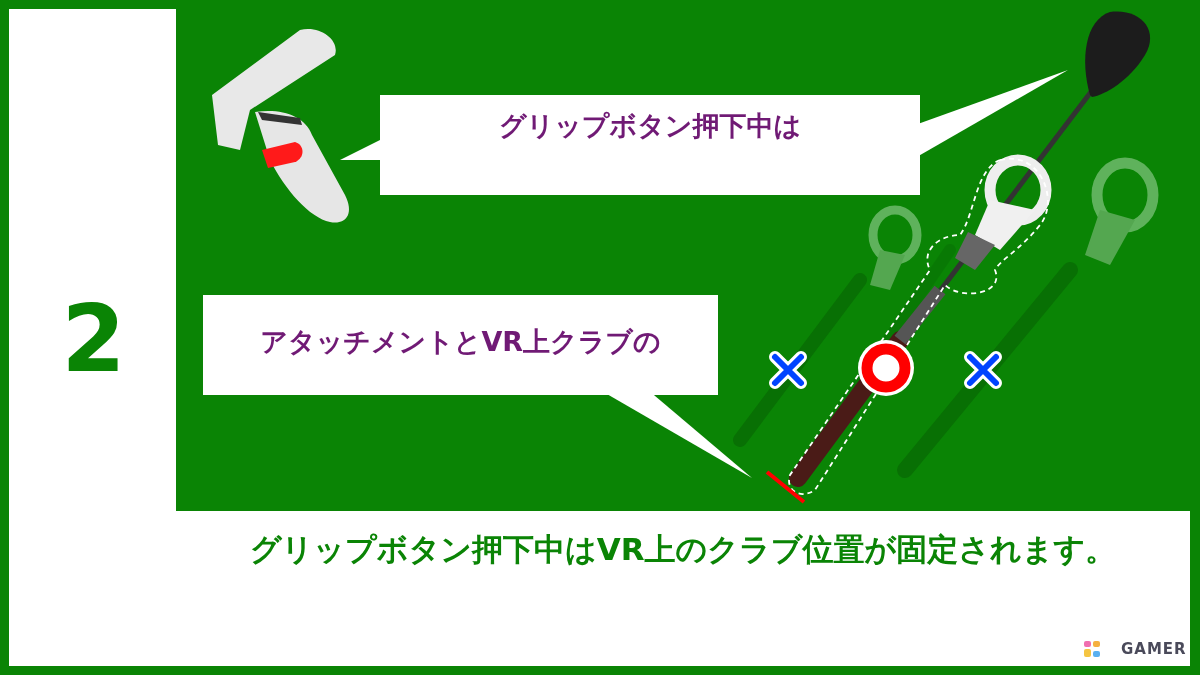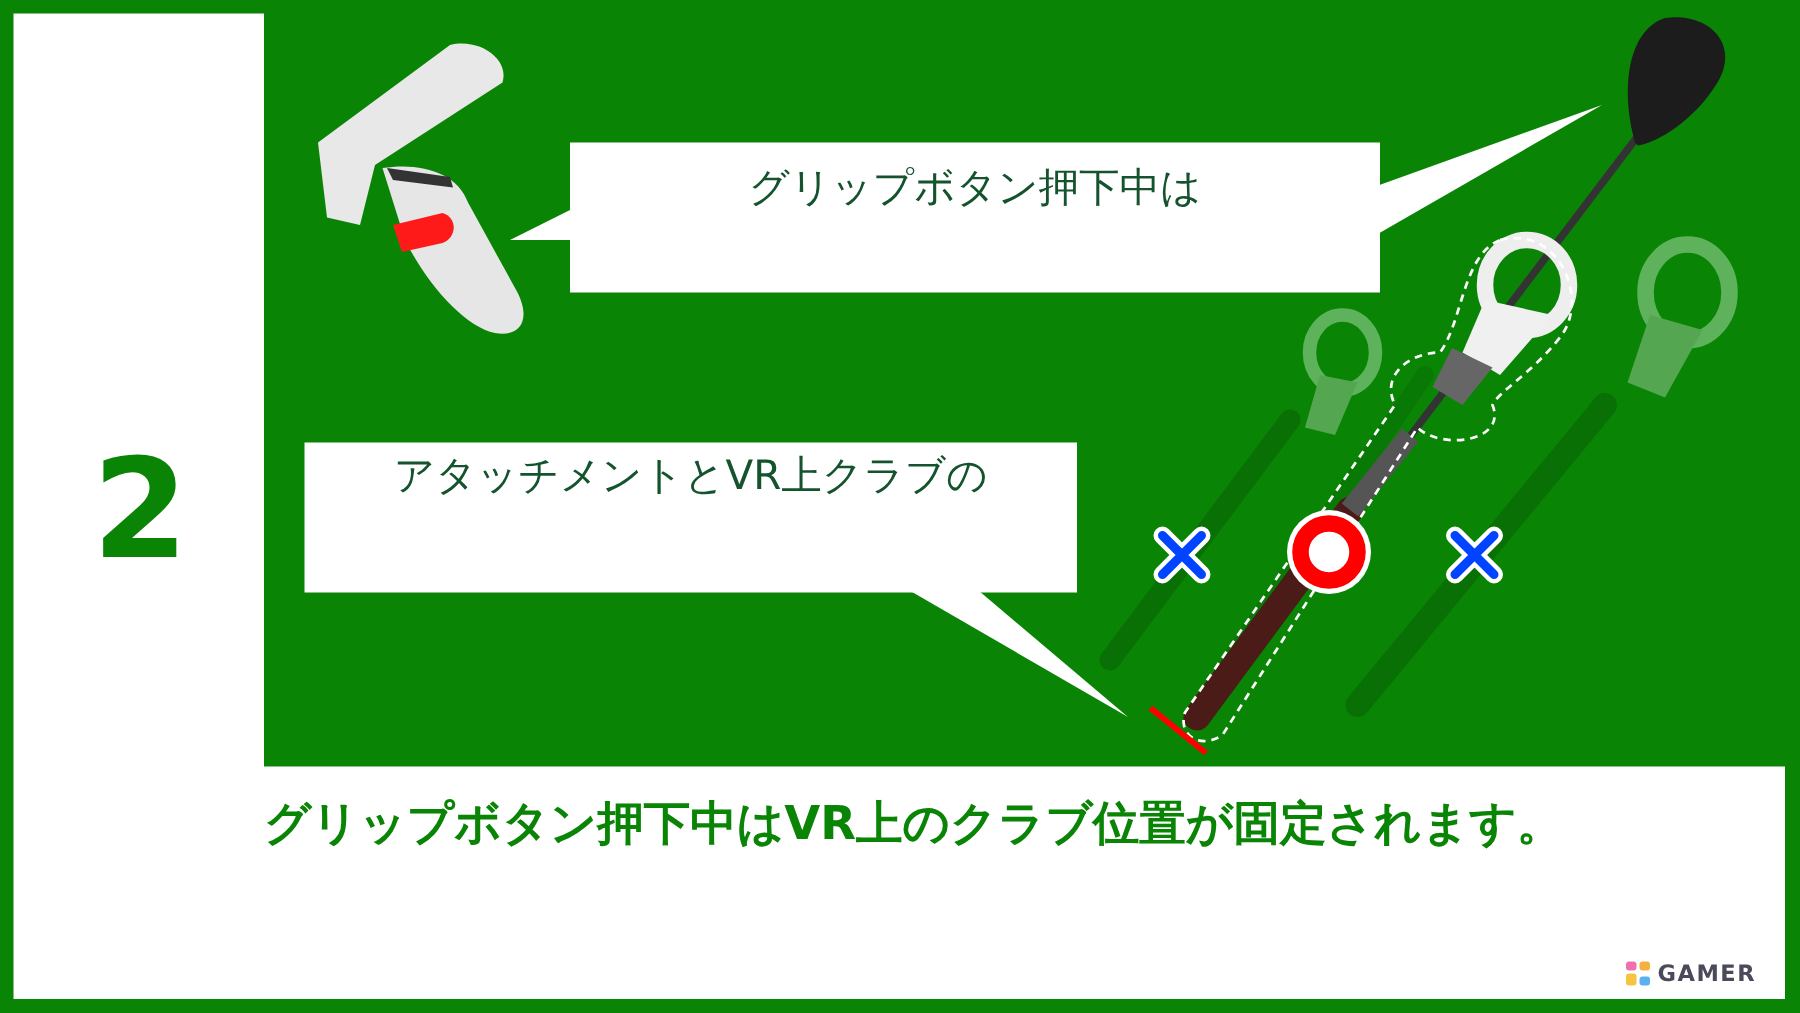--- a/index.html
+++ b/index.html
@@ -1,26 +1,26 @@
 <!DOCTYPE html>
 <html><head>
 <meta charset="utf-8">
 <style>
   html,body{margin:0;padding:0;}
   body{width:1200px;height:675px;position:relative;overflow:hidden;background:#0a8405;font-family:"DejaVu Sans","Liberation Sans",sans-serif;}
   .left-panel{position:absolute;left:9px;top:9px;width:167px;height:657px;background:#fff;}
   .step-num{position:absolute;left:0;top:285px;width:167px;text-align:center;font-size:92px;font-weight:bold;color:#0a8405;line-height:1;letter-spacing:-2px;}
   .scene{position:absolute;left:176px;top:9px;width:1016px;height:502px;background:#0a8405;overflow:hidden;}
   .bottom-box{position:absolute;left:176px;top:511px;width:1014px;height:155px;background:#fff;}
-  .bottom-text{position:absolute;left:0;top:20px;width:1014px;color:#0a8405;font-weight:bold;font-size:31px;line-height:37px;}
-  .bubble{position:absolute;background:#fff;color:#14532d;font-weight:normal;text-align:center;}
+  .bottom-text{position:absolute;left:0;top:20px;width:1014px;text-align:center;color:#0a8405;font-weight:bold;font-size:31px;line-height:37px;}
+  .bubble{position:absolute;background:#fff;color:#701a75;font-weight:bold;text-align:center;}
   .bubble1{left:380px;top:95px;width:540px;height:100px;font-size:27px;line-height:37px;padding-top:12px;box-sizing:border-box;}
-  .bubble2{left:203px;top:295px;width:515px;height:100px;font-size:27px;line-height:37px;padding-top:4px;box-sizing:border-box;}
+  .bubble2{left:203px;top:295px;width:515px;height:100px;font-size:27px;line-height:37px;padding-top:28px;box-sizing:border-box;}
   svg{position:absolute;left:0;top:0;}
-  .logo{position:absolute;left:1083px;top:640px;display:flex;align-items:center;gap:4px;}
+  .logo{position:absolute;left:1083px;top:640px;display:flex;align-items:center;gap:20px;}
   .logo-text{font-family:"DejaVu Sans",sans-serif;font-weight:bold;font-size:15px;color:#4a4a5a;letter-spacing:1px;}
 </style>
 </head>
 <body>
 
 <div class="left-panel">
   <div class="step-num">2</div>
 </div>
 
 <div class="scene"></div>

